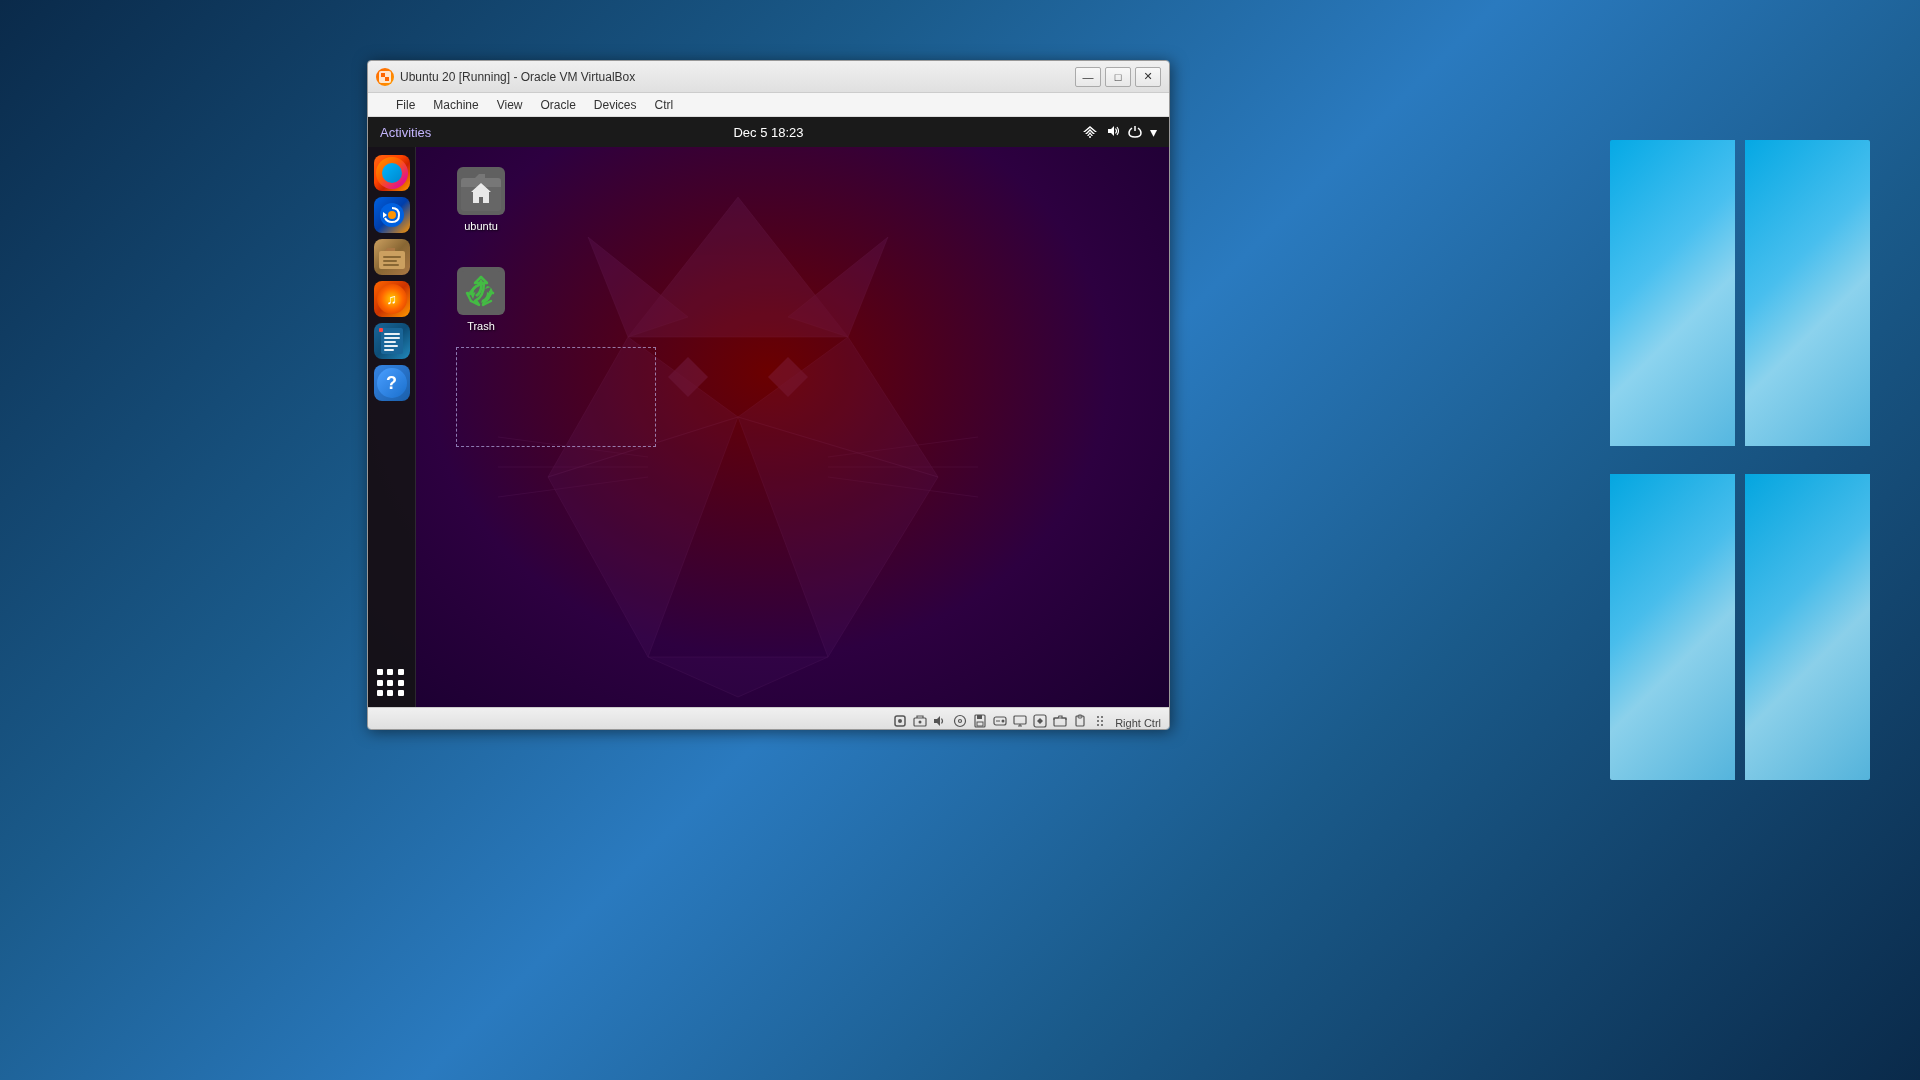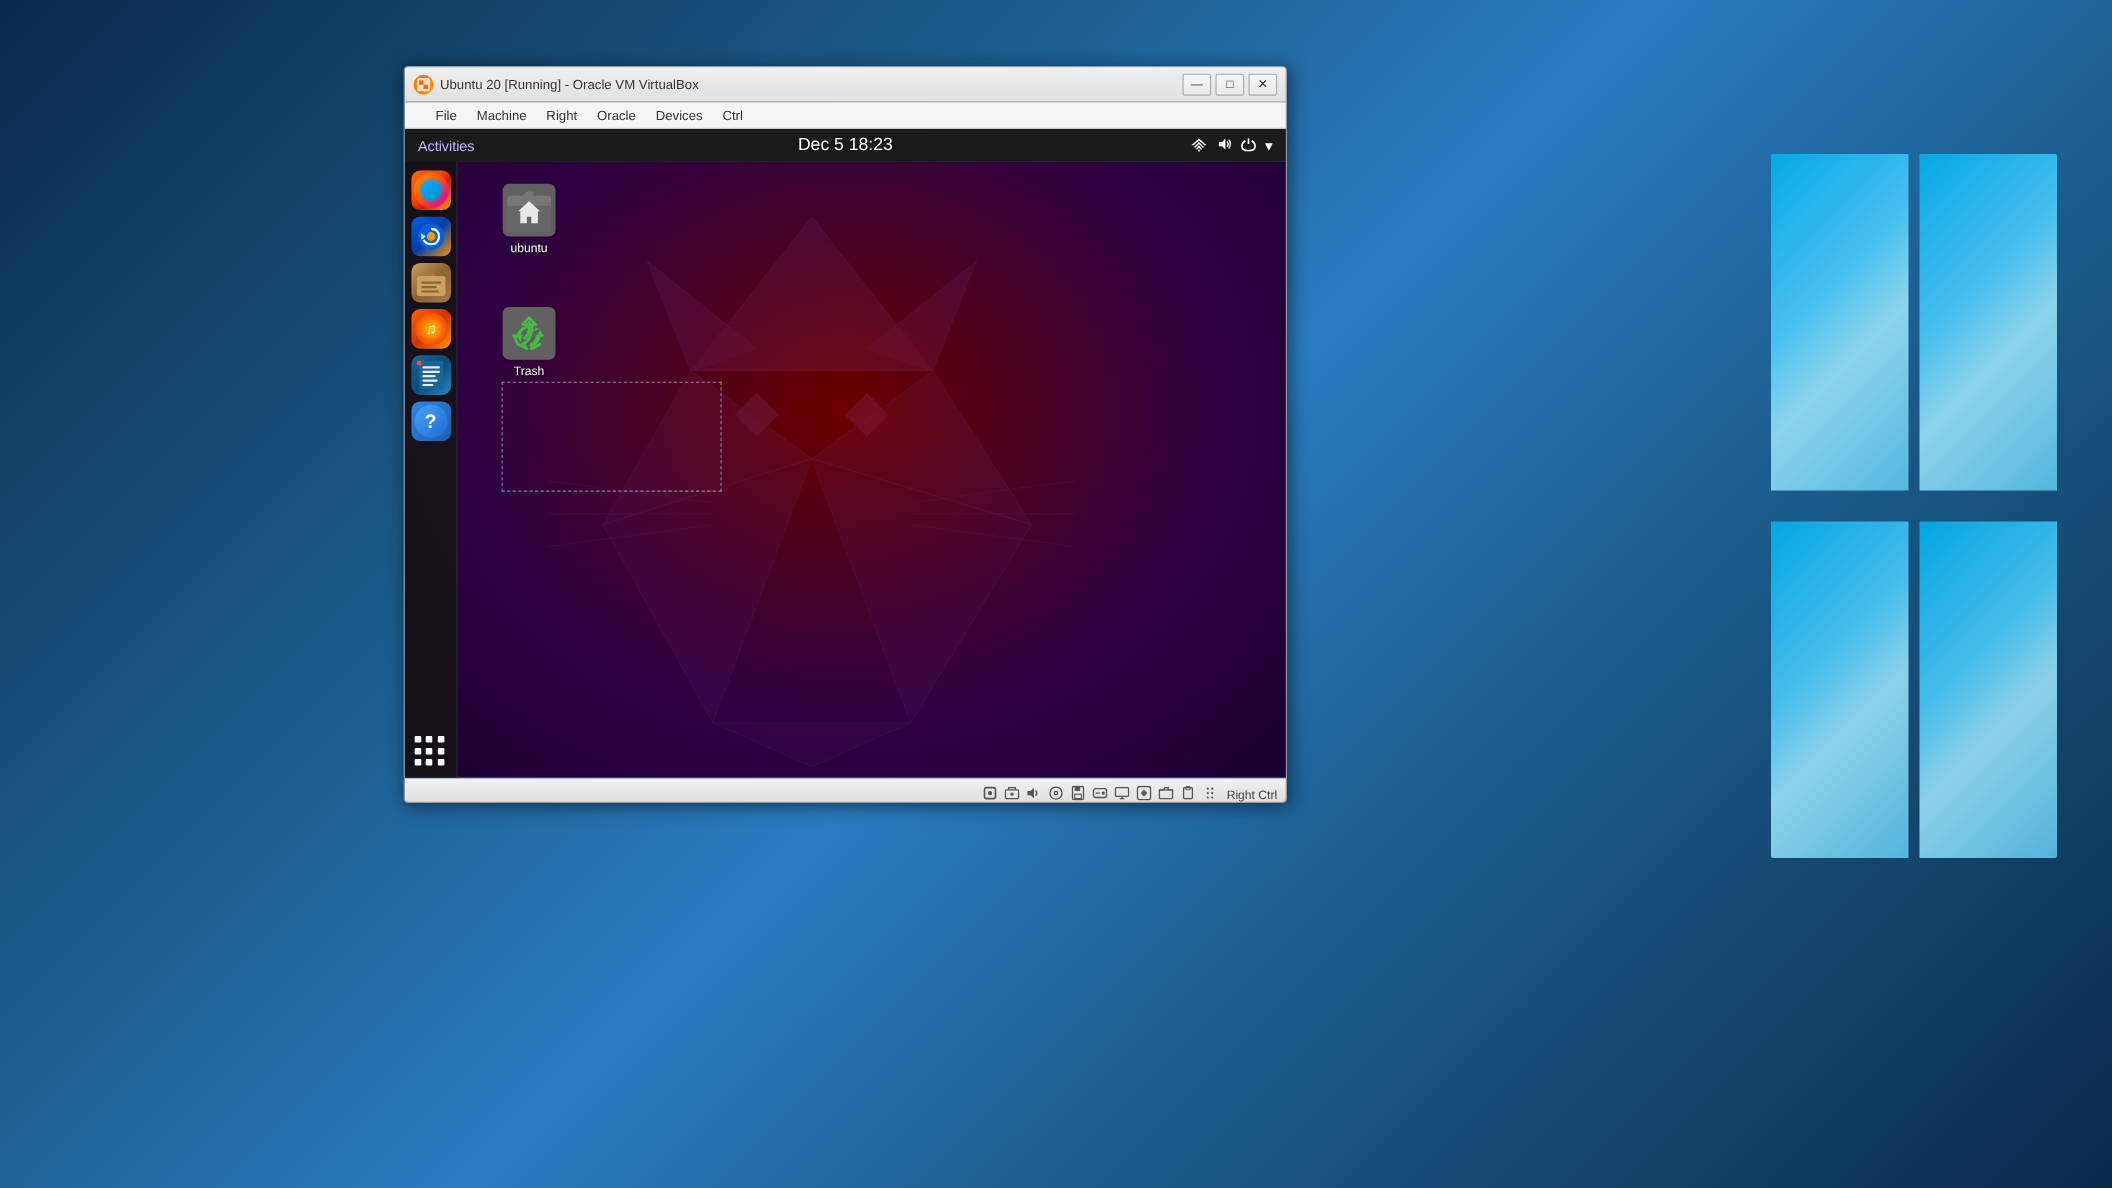--- a/index.html
+++ b/index.html
@@ -358,21 +358,21 @@
       font-size: 18px;
       font-weight: bold;
     }
 
     
     .gnome-bar-clock {
       position: absolute;
       left: 50%;
       transform: translateX(-50%);
       color: white;
-      font-size: 16px;
+      font-size: 13px;
     }
 
     
     .cat-svg {
       position: absolute;
       top: 30px;
       left: 80px;
       width: 580px;
       height: 540px;
       opacity: 0.2;
@@ -409,21 +409,21 @@
     <div class="title-bar-controls">
       <div class="tb-btn minimize">—</div>
       <div class="tb-btn maximize">□</div>
       <div class="tb-btn close">✕</div>
     </div>
   </div>
 
   <div class="menu-bar">
     <div class="menu-item">File</div>
     <div class="menu-item">Machine</div>
-    <div class="menu-item">Right</div>
+    <div class="menu-item">View</div>
     <div class="menu-item">Oracle</div>
     <div class="menu-item">Devices</div>
     <div class="menu-item">Ctrl</div>
   </div>
 
   <div class="ubuntu-content">
 
     <div class="gnome-topbar">
       <span class="activities-btn">Activities</span>
       <span class="gnome-bar-clock">Dec 5  18:23</span>
@@ -554,21 +554,21 @@
             <svg width="48" height="48" viewBox="0 0 48 48">
               <rect x="4" y="14" width="40" height="30" rx="3" fill="#666"></rect>
               <path d="M4,20 L4,14 Q4,11 7,11 L18,11 L22,7 L28,7 L28,11 L41,11 Q44,11 44,14 L44,20 Z" fill="#777"></path>
 
               <polygon points="24,16 14,25 16,25 16,36 22,36 22,30 26,30 26,36 32,36 32,25 34,25" fill="white" opacity="0.85"></polygon>
             </svg>
           </div>
           <span class="icon-label">ubuntu</span>
         </div>
 
-        <div class="desktop-icon" style="left:30px; top:132px;">
+        <div class="desktop-icon" style="left:30px; top:120px;">
           <div class="icon-img trash-icon-img">
             <svg width="48" height="48" viewBox="0 0 48 48">
               <rect x="4" y="4" width="40" height="40" rx="4" fill="#606060"></rect>
 
               <g fill="none" stroke="#44bb44" stroke-width="2.5" stroke-linecap="round" stroke-linejoin="round">
 
                 <path d="M24,10 L30,16 L27,16 Q27,30 18,34"></path>
                 <path d="M24,10 L18,16 L21,16"></path>
 
                 <path d="M14,34 L10,26 L13,27 Q16,20 22,18"></path>

